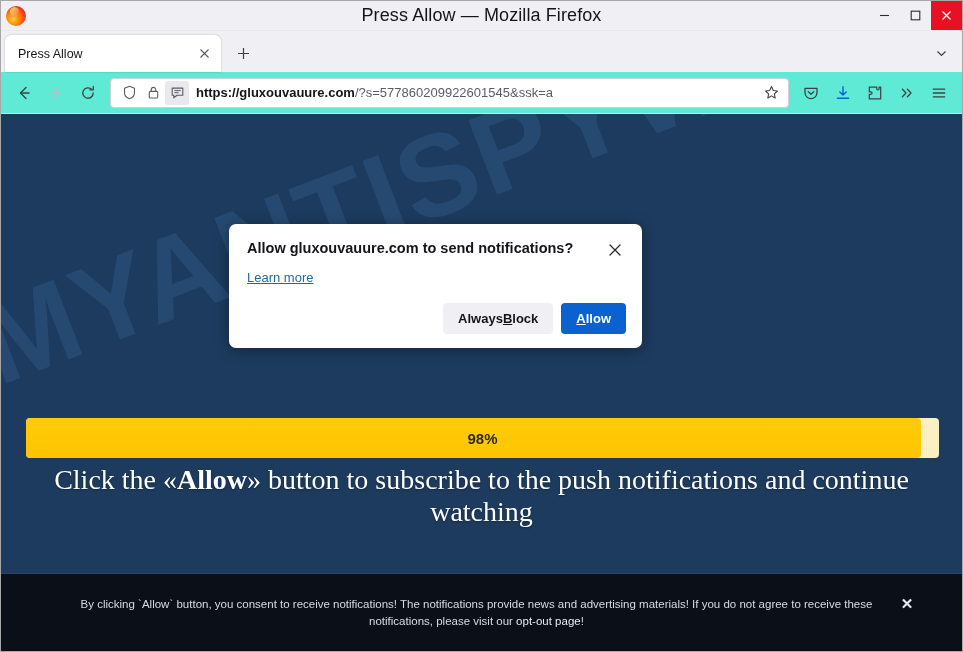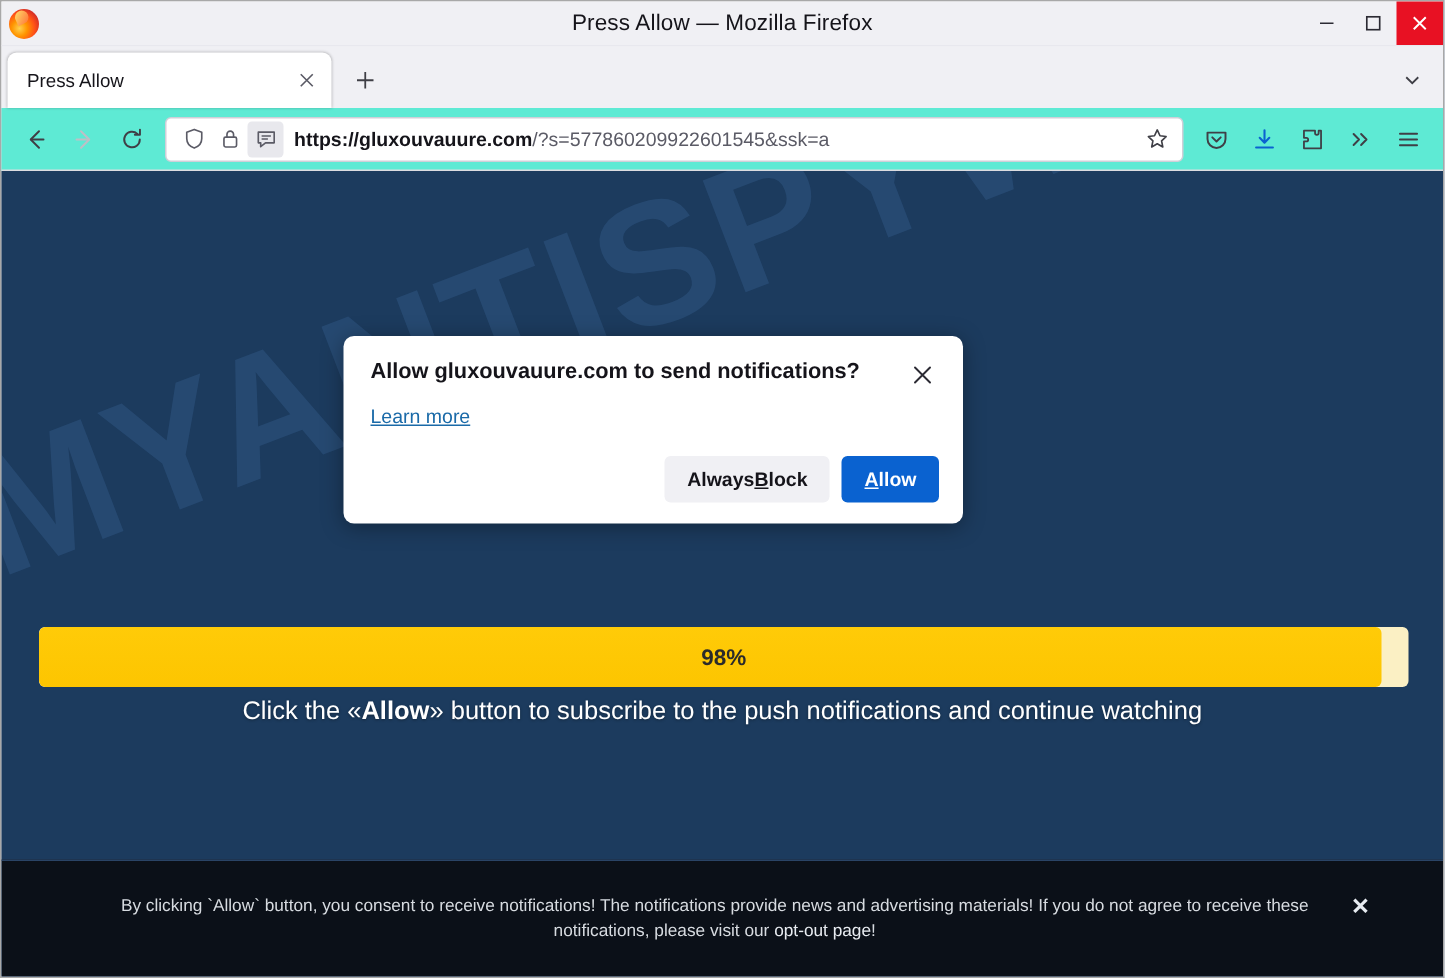--- a/index.html
+++ b/index.html
@@ -34,21 +34,21 @@
     position: relative; flex: none;
   }
   #firefox-logo::after {
     content: ""; position: absolute; left: 4px; top: 1px;
     width: 9px; height: 9px; border-radius: 50% 50% 50% 0;
     background: linear-gradient(140deg, #ffe06a, #ff7139);
     transform: rotate(-25deg);
   }
   #window-title {
     position: absolute; left: 0; right: 0; text-align: center;
-    font-size: 15px; color: #15141a; letter-spacing: .1px;
+    font-size: 18px; color: #15141a; letter-spacing: .1px;
     pointer-events: none;
   }
   #win-controls { margin-left: auto; display: flex; height: 100%; }
   .wc {
     width: 31px; height: 100%;
     display: flex; align-items: center; justify-content: center;
     color: #2b2a33;
   }
   .wc svg { display: block; }
   .wc.close { background: #e81123; color: #ffffff; }
@@ -172,22 +172,23 @@
   }
   #progress-label {
     position: absolute; left: 0; right: 0; top: 0; bottom: 0;
     display: flex; align-items: center; justify-content: center;
     font-size: 15px; font-weight: 700; color: #2b2b2b;
   }
 
   #headline {
     position: absolute; left: 0; right: 0; top: 350px;
     text-align: center;
-    font-size: 17px; color: #ffffff; font-weight: 400;
+    font-size: 28px; color: #ffffff; font-weight: 400;
     text-shadow: 0 1px 2px rgba(0,0,0,.35);
+    font-family: Liberation Serif, serif;
   }
   #headline b { font-weight: 700; }
 
   
   #consent {
     position: absolute; left: 0; right: 0; bottom: 0;
     height: 78px;
     background: #0b1018;
     border-top: 1px solid #2a4466;
     display: flex; align-items: center;

